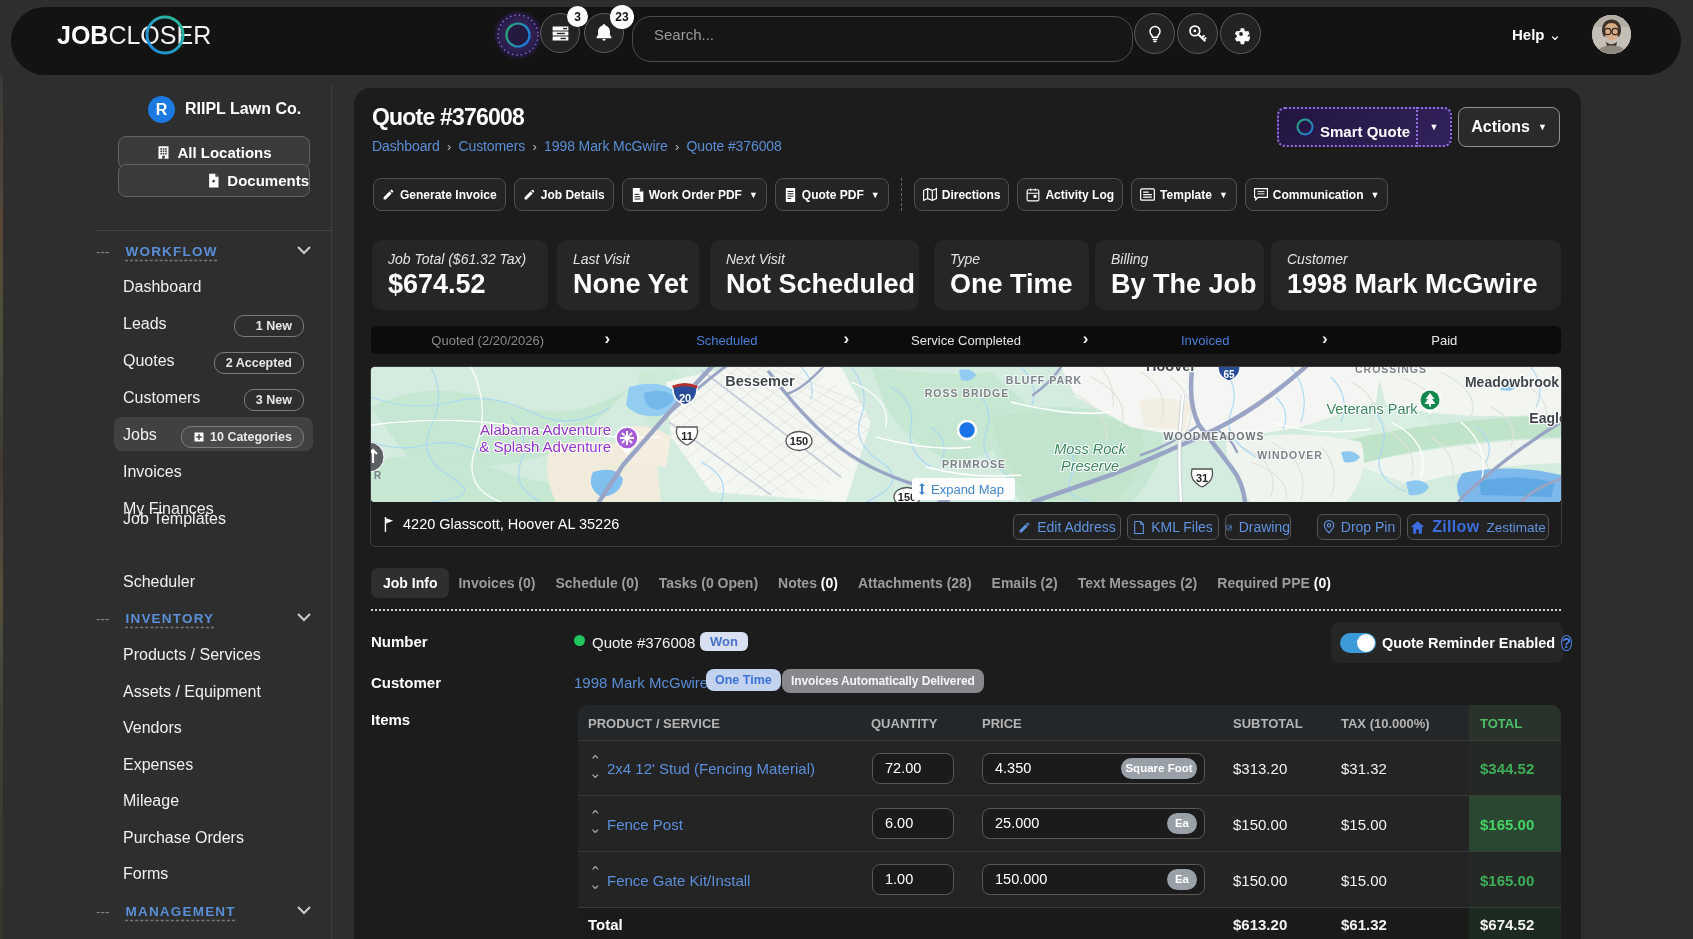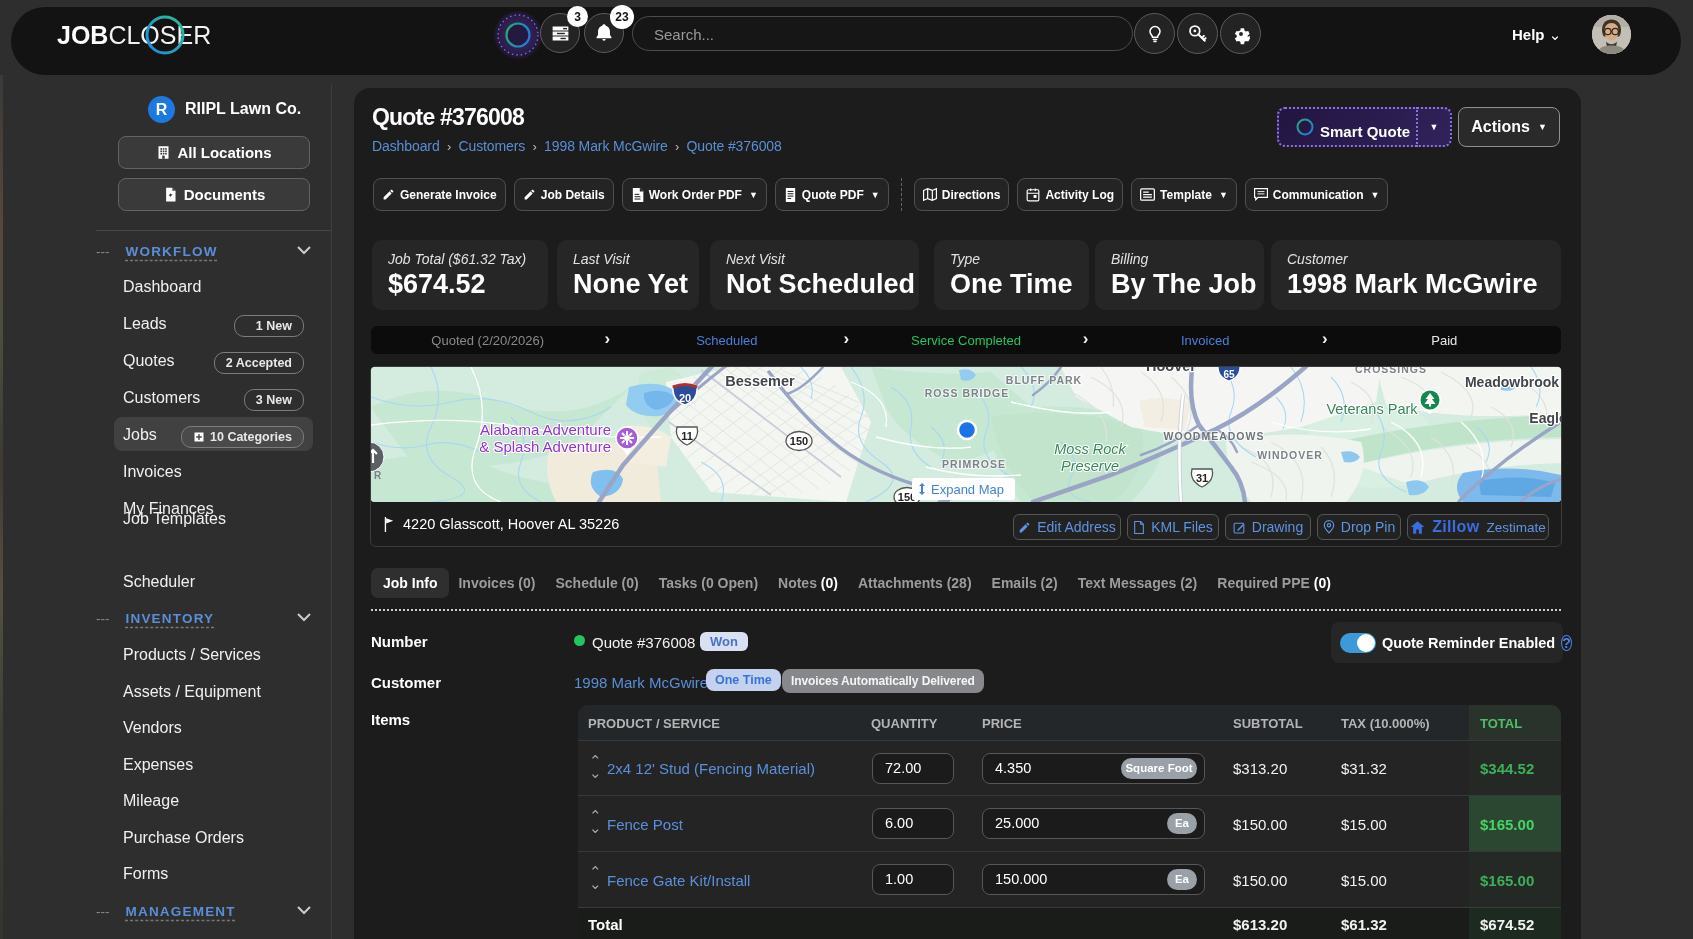--- a/index.html
+++ b/index.html
@@ -5,21 +5,21 @@
 * { margin:0; padding:0; box-sizing:border-box; }
 html,body { width:1693px; height:939px; overflow:hidden; background:#2e2e2e; font-family:"Liberation Sans", sans-serif; }
 
 #navbar { position:absolute; left:11px; top:7px; width:1670px; height:68px; background:#131313; border-radius:34px; }
 #logo { position:absolute; left:46px; top:14px; font-size:25px; color:#fff; letter-spacing:0px; }
 #logo b { font-weight:700; }
 #logo span { font-weight:300; color:#f2f2f2; }
 #logo-ring { position:absolute; left:134px; top:8px; }
 .nav-circle { position:absolute; width:40px; height:40px; border-radius:50%; background:#232323; border:1.5px solid #5c5c5c; top:6px; display:flex; align-items:center; justify-content:center; }
 .badge-w { position:absolute; background:#fff; color:#111; border-radius:50%; font-size:12px; font-weight:700; display:flex; align-items:center; justify-content:center; }
-#search { position:absolute; left:621px; top:9px; width:501px; height:35px; border:1.5px solid #4c4c4c; border-radius:19px; color:#9a9a9a; font-size:15px; line-height:35px; padding-left:21px; background:#161616;}
+#search { position:absolute; left:621px; top:9px; width:501px; height:46px; border:1.5px solid #4c4c4c; border-radius:19px; color:#9a9a9a; font-size:15px; line-height:35px; padding-left:21px; background:#161616;}
 #help { position:absolute; left:1501px; top:19px; color:#fff; font-size:15px; font-weight:700; }
 #avatar { position:absolute; left:1581px; top:8px; width:39px; height:39px; border-radius:50%; overflow:hidden; background:#b6b6b4; }
 
 #sidebar { position:absolute; left:0; top:85px; width:332px; bottom:0; border-right:1px solid #3f3f3f; }
 .side-btn { position:absolute; left:118px; width:192px; height:33px; background:#3a3a3a; border:1px solid #636363; border-radius:8px; color:#fff; font-weight:700; font-size:15px; display:flex; align-items:center; justify-content:center; gap:6px; }
 .sec-head { position:absolute; left:96px; right:20px; color:#5a8ed6; font-size:13.5px; font-weight:700; letter-spacing:1.2px; }
 .sec-head .dash { color:#8a8a8a; margin-right:16px; letter-spacing:0; font-weight:400; }
 .sec-head .chev { position:absolute; right:0px; top:-1px; color:#c9c9c9; }
 .sec-head u { text-decoration-style:dashed; text-decoration-color:#777; text-underline-offset:4px; }
 .side-item { position:absolute; left:123px; color:#f0f0f0; font-size:16px; }
@@ -140,21 +140,21 @@
           <rect x="7" y="8.8" width="2.6" height="2.6"></rect>
           <rect x="10.8" y="8.8" width="2.6" height="2.6"></rect>
           <rect x="14.6" y="8.8" width="2.6" height="2.6"></rect>
           <rect x="7" y="12.6" width="2.6" height="2.6"></rect>
           <rect x="10.8" y="12.6" width="2.6" height="2.6"></rect>
           <rect x="14.6" y="12.6" width="2.6" height="2.6"></rect>
           <rect x="10" y="17" width="4" height="5"></rect>
         </g>
       </svg>
     All Locations</div>
-  <div class="side-btn" style="top:93px;">
+  <div class="side-btn" style="top:79px;justify-content:flex-end;">
     <svg width="15" height="15" viewBox="0 0 24 24" fill="#fff">
         <path d="M5 1h10l5 5v17H5z"></path>
         <path d="M15 1l5 5h-5z" fill="#3a3a3a"></path>
         <path d="M9 13c1.5-.5 3-2 3.5-3.5.3 1.5 1.5 2.5 3 2.8-1.8.8-3 2-3.5 3.7-.5-1.3-1.5-2.5-3-3z" fill="#3a3a3a"></path>
       </svg>
     Documents</div>
   <div style="position:absolute;left:96px;right:0;top:145px;border-top:1px solid #454545;"></div>
   <div class="sec-head" style="top:159px;"><span class="dash">---</span><u>WORKFLOW</u><span class="chev"><svg width="14" height="9" viewBox="0 0 14 9" fill="none" stroke="#ccc" stroke-width="2">
           <path d="M1 1l6 6 6-6"></path>
         </svg></span></div>
@@ -277,21 +277,21 @@
   <div class="card" style="position:absolute;left:917px;top:152px;width:290px;height:70px;">
       <div class="lbl">Customer</div>
       <div class="val">1998 Mark McGwire</div>
     </div>
 
   <div style="position:absolute;left:17px;top:238px;width:1190px;height:28px;background:#0c0c0c;border-radius:6px;display:flex;align-items:center;">
     <div style="flex:1;text-align:center;color:#8a8a8a;font-size:13px;">Quoted (2/20/2026)</div>
     <div style="color:#f0f0f0;font-size:17px;font-weight:700;margin-top:-2px;">›</div>
     <div style="flex:1;text-align:center;color:#4a7fd8;font-size:13px;">Scheduled</div>
     <div style="color:#f0f0f0;font-size:17px;font-weight:700;margin-top:-2px;">›</div>
-    <div style="flex:1;text-align:center;color:#22c55e;font-size:13px;">Service Completed</div>
+    <div style="flex:1;text-align:center;color:#e5e5e5;font-size:13px;">Service Completed</div>
     <div style="color:#f0f0f0;font-size:17px;font-weight:700;margin-top:-2px;">›</div>
     <div style="flex:1;text-align:center;color:#4a7fd8;font-size:13px;">Invoiced</div>
     <div style="color:#f0f0f0;font-size:17px;font-weight:700;margin-top:-2px;">›</div>
     <div style="flex:1;text-align:center;color:#e8e8e8;font-size:13px;">Paid</div>
   </div>
 
   <div style="position:absolute;left:16px;top:278px;width:1192px;height:181px;border:1px solid #3c3c3c;border-radius:6px;"></div>
   <div id="mapwrap" style="position:absolute;left:17px;top:279px;width:1190px;height:135px;border-radius:4px;overflow:hidden;background:#d5eddf;">
   <svg width="1190" height="135" viewBox="0 0 1190 135" font-family="Liberation Sans, sans-serif">
     <rect width="1190" height="135" fill="#d3ecdf"></rect>
@@ -485,21 +485,21 @@
       </svg>
     4220 Glasscott, Hoover AL 35226</div>
   <div id="addrbtns" style="position:absolute;left:0;top:426px;width:1195px;height:26px;">
     <div class="abtn" style="left:659px;width:108px;"><svg width="13" height="13" viewBox="0 0 24 24" fill="#5f93e0">
           <path d="M3 17.2V21h3.8L17.8 10 14 6.2 3 17.2zM20.7 7.1c.4-.4.4-1 0-1.4l-2.4-2.4c-.4-.4-1-.4-1.4 0l-1.8 1.8 3.8 3.8 1.8-1.8z"></path>
         </svg>Edit Address</div>
     <div class="abtn" style="left:773px;width:92px;"><svg width="12" height="13" viewBox="0 0 20 24" fill="none" stroke="#5f93e0" stroke-width="2">
           <path d="M2 1h11l5 5v17H2z"></path>
           <path d="M13 1v5h5"></path>
         </svg>KML Files</div>
-    <div class="abtn" style="left:871px;width:86px;text-align:right;"><svg width="13" height="13" viewBox="0 0 24 24" fill="none" stroke="#5f93e0" stroke-width="2">
+    <div class="abtn" style="left:871px;width:66px;text-align:right;"><svg width="13" height="13" viewBox="0 0 24 24" fill="none" stroke="#5f93e0" stroke-width="2">
           <rect x="2" y="4" width="18" height="18" rx="2"></rect>
           <path d="M8 16l10-10 2 2-10 10H8z" fill="#5f93e0" stroke="none"></path>
         </svg>Drawing</div>
     <div class="abtn" style="left:963px;width:84px;"><svg width="12" height="14" viewBox="0 0 20 24" fill="none" stroke="#5f93e0" stroke-width="2">
           <path d="M10 1a8 8 0 0 1 8 8c0 5-8 13-8 13S2 14 2 9a8 8 0 0 1 8-8z"></path>
           <circle cx="10" cy="9" r="2.8"></circle>
         </svg>Drop Pin</div>
     <div class="abtn" style="left:1053px;width:142px;gap:7px;">
         <svg width="15" height="15" viewBox="0 0 24 24" fill="#3b6ce0">
           <path d="M12 2L1 11h4v11h5v-7h4v7h5V11h4z"></path>

